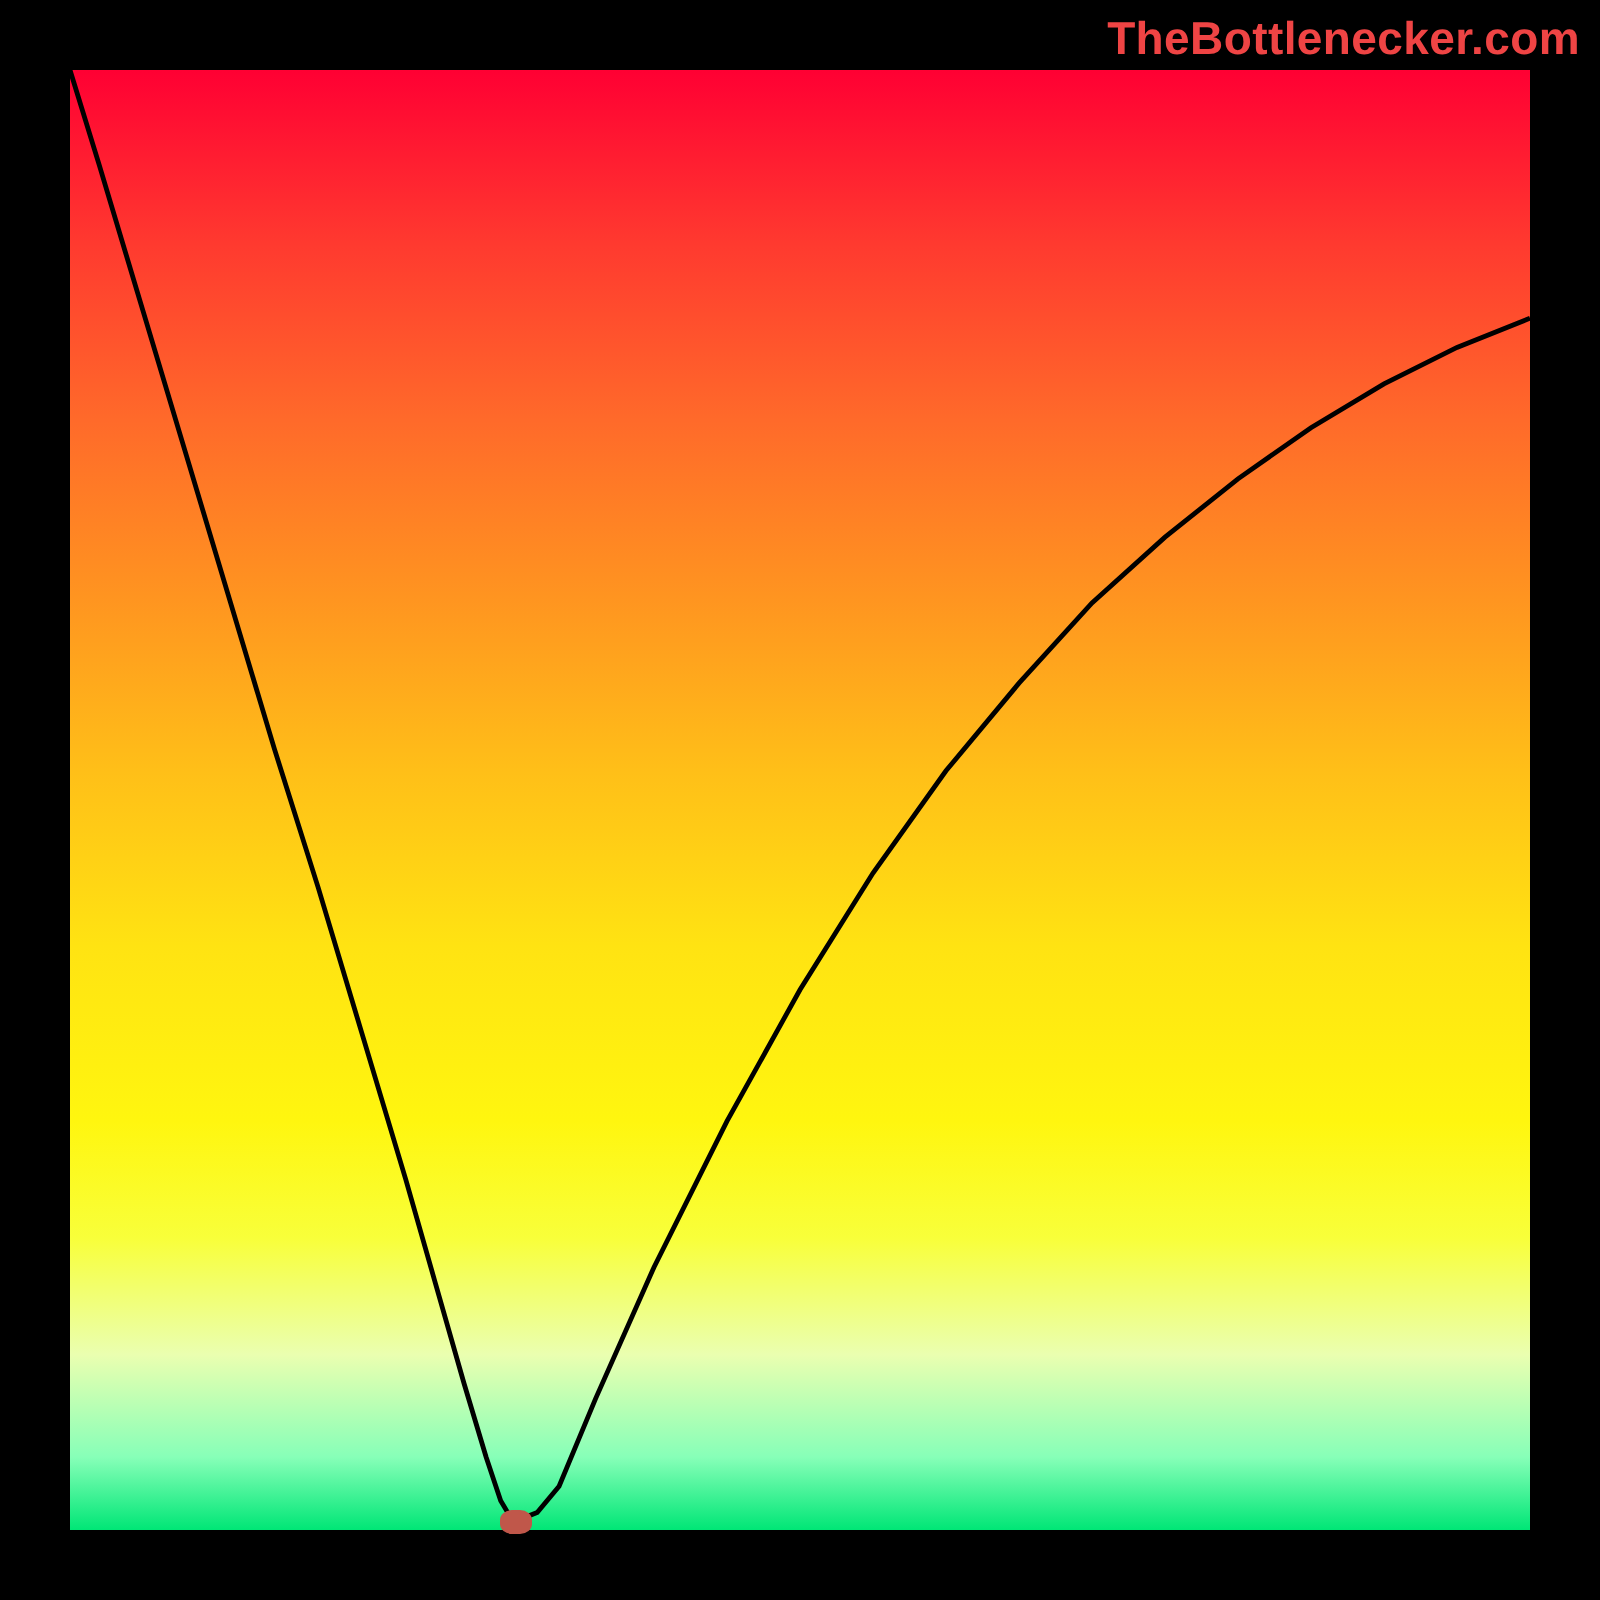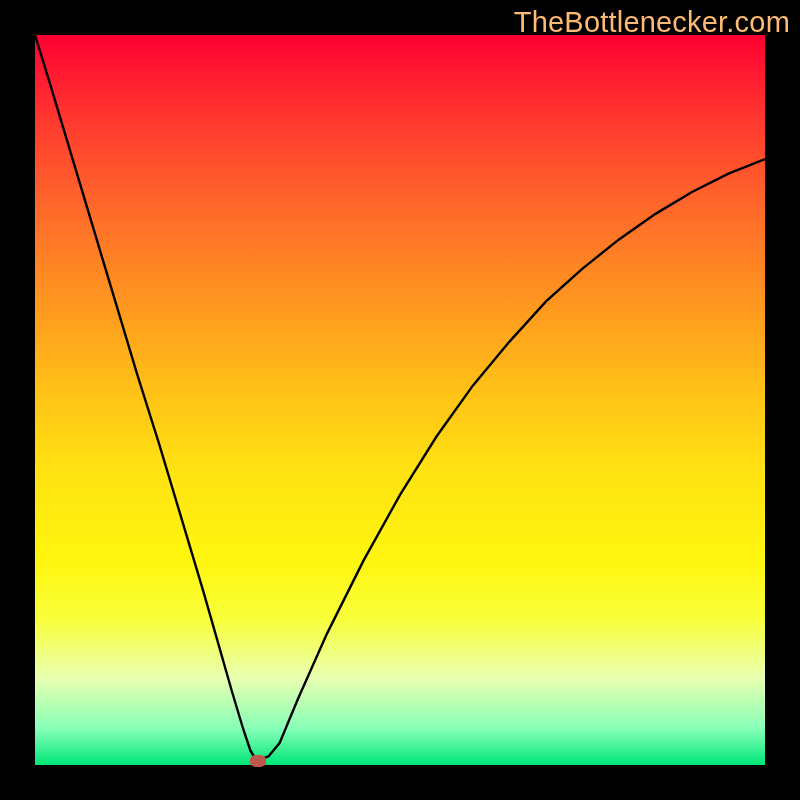--- a/index.html
+++ b/index.html
@@ -50,24 +50,24 @@
     width: 16px;
     height: 12px;
     border-radius: 6px / 5px;
     background: #c0574a;
     transform: translate(-50%, -50%);
   }
   .watermark {
     position: absolute;
     top: 6px;
     right: 10px;
-    color: #fdba74;
-    font-size: 29px;
+    color: #ef4444;
+    font-size: 23px;
     letter-spacing: 0.2px;
-    font-weight: 400;
+    font-weight: 700;
     user-select: none;
   }
 </style>
 </head>
 <body>
 
 <div class="frame">
   <div class="plot">
     <svg class="curve" viewBox="0 0 730 730" preserveAspectRatio="none">
       <path id="curve-path" d="M0.00 0.00 L14.60 47.45 L36.50 120.45 L58.40 193.45 L80.30 266.45 L102.20 339.45 L124.10 408.80 L146.00 481.80 L167.90 554.80 L182.50 605.90 L197.10 657.00 L208.05 693.50 L215.35 715.40 L219.73 722.70 L222.65 722.70 L226.30 724.16 L233.60 721.24 L244.55 708.10 L262.80 664.30 L292.00 598.60 L328.50 525.60 L365.00 459.90 L401.50 401.50 L438.00 350.40 L474.50 306.60 L511.00 266.45 L547.50 233.60 L584.00 204.40 L620.50 178.85 L657.00 156.95 L693.50 138.70 L730.00 124.10" fill="none" stroke="#000" stroke-width="2.4"></path>

